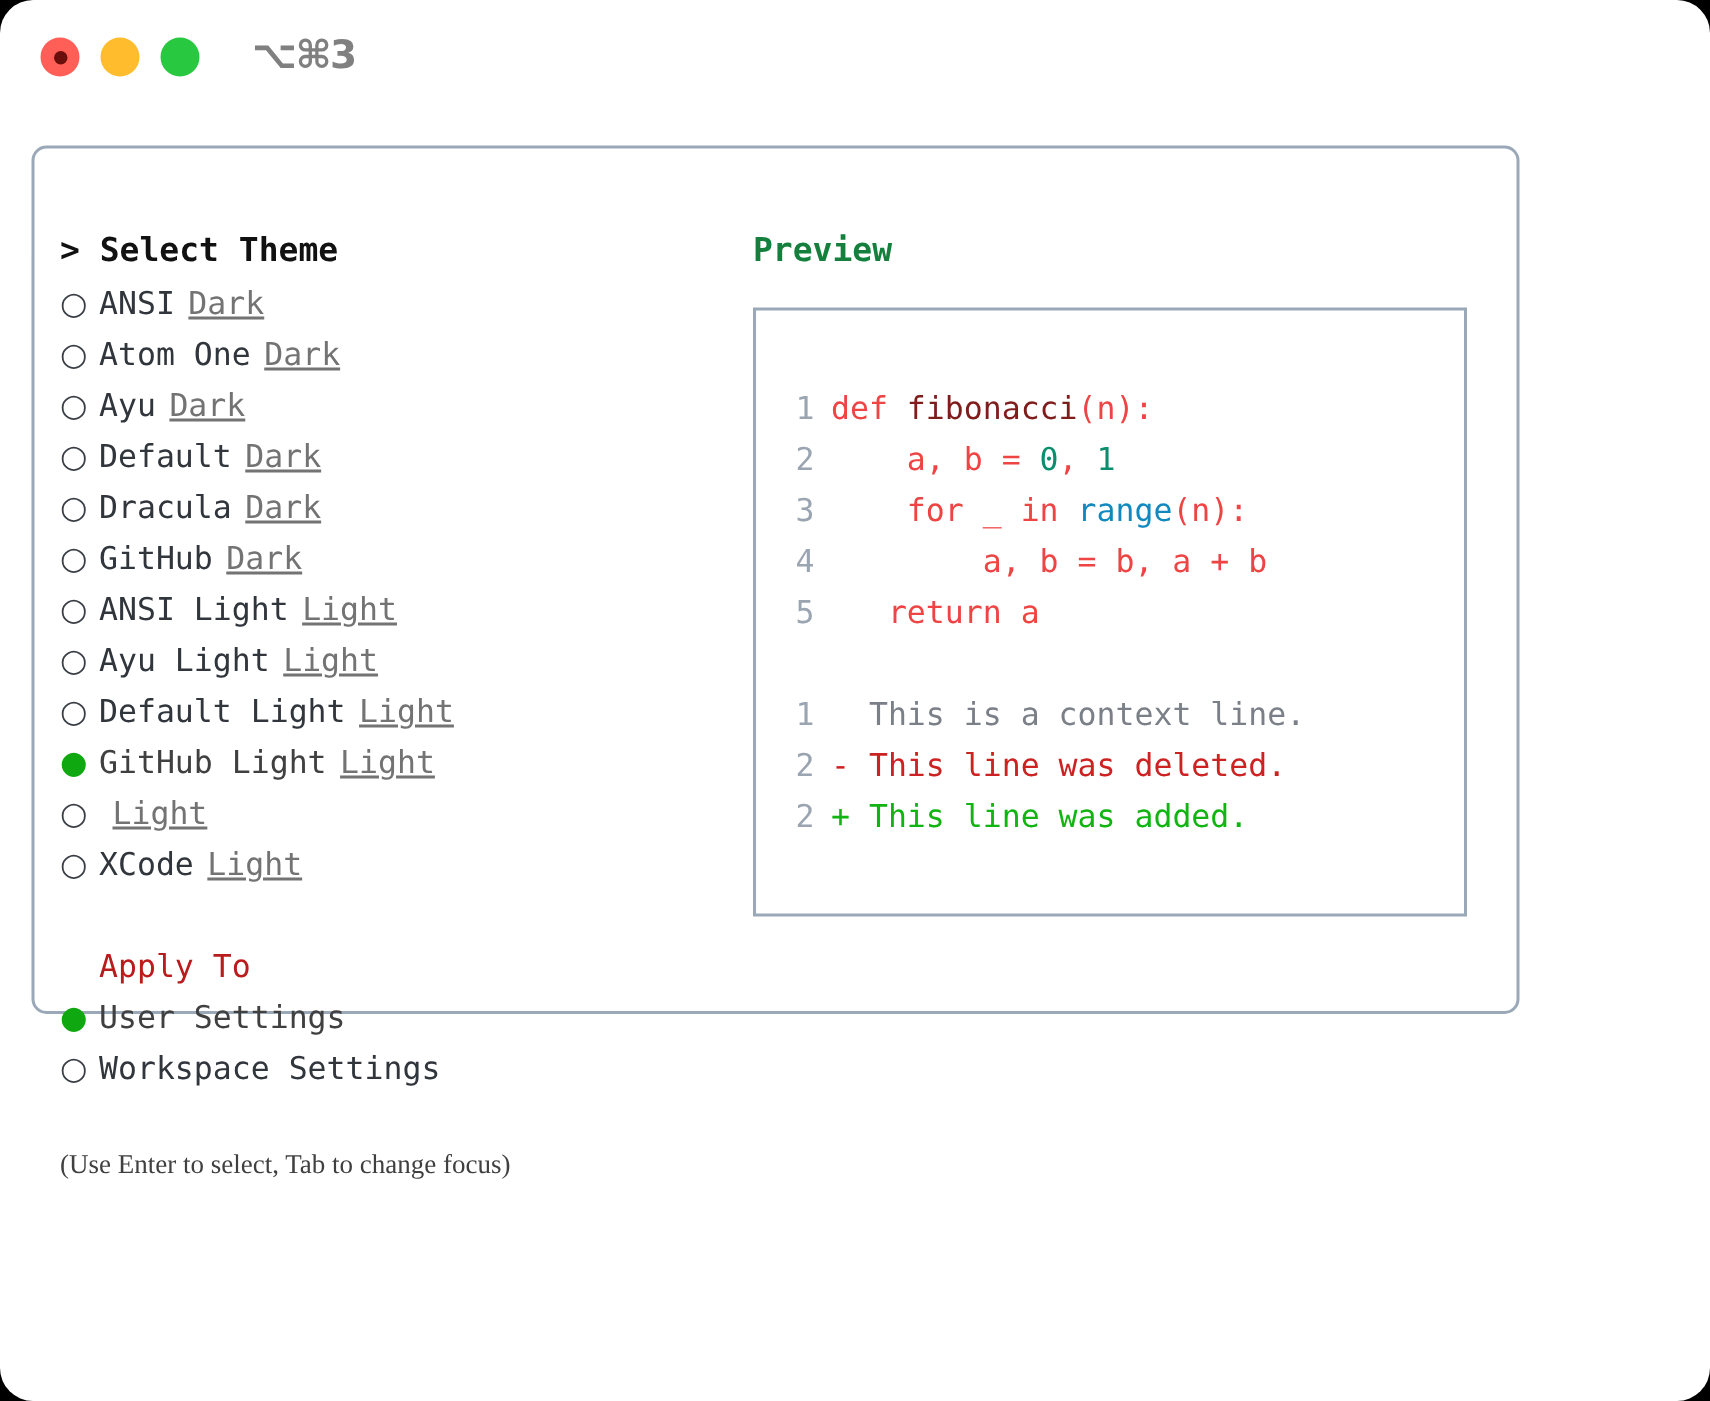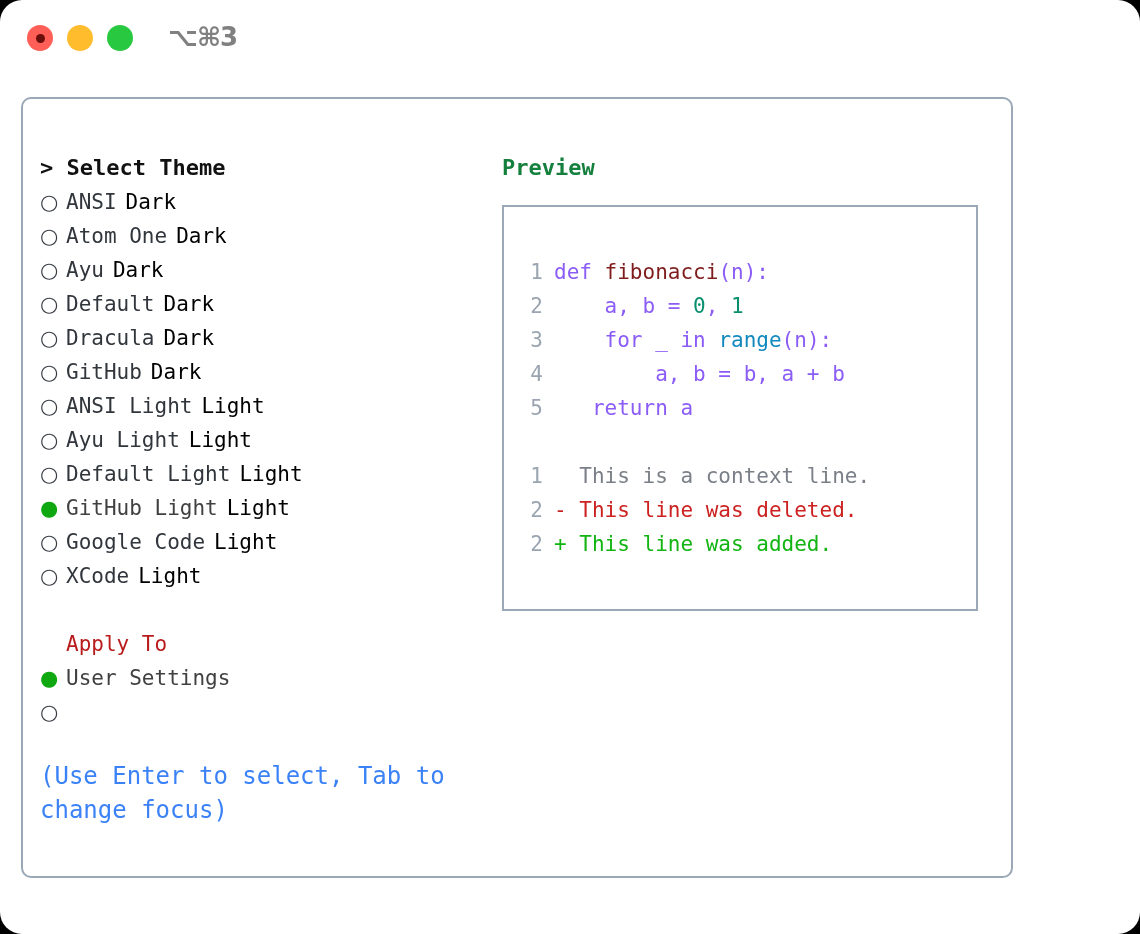--- a/index.html
+++ b/index.html
@@ -70,21 +70,21 @@
     letter-spacing: -1px;
     white-space: nowrap;
   }
 
   
   .panel {
     position: absolute;
     left: 21px;
     top: 97px;
     width: 992px;
-    height: 781px;
+    height: 579px;
     border: 2px solid #9aa8b8;
     border-radius: 10px;
     box-sizing: border-box;
     background: #ffffff;
   }
 
   
   .left-col {
     position: absolute;
     left: 17px;
@@ -111,40 +111,42 @@
     width: 26px;
     flex: 0 0 26px;
     font-size: 21px;
     color: #3a3f46;
     font-family: "DejaVu Sans", "Liberation Sans", sans-serif;
   }
   .bullet.selected { color: #10a810; }
   .theme-name { color: #31363c; }
   .theme-row.selected .theme-name { color: #404040; }
   .theme-kind {
-    color: #000000;
+    color: #737373;
     margin-left: 9px;
+    text-decoration: underline;
   }
 
   .applyto-header {
     font-size: 21px;
     color: #b91c1c;
     line-height: 34px;
     padding-left: 26px;
     white-space: pre;
   }
   .spacer-32 { height: 34px; }
   .spacer-24 { height: 30px; }
 
   .hint {
-    font-size: 24px;
-    color: #3b82f6;
+    font-size: 18px;
+    color: #404040;
     line-height: 34px;
     width: 410px;
     white-space: pre-wrap;
+    font-family: Liberation Serif, serif;
   }
 
   
   .right-col {
     position: absolute;
     left: 479px;
     top: 52px;
     width: 500px;
   }
   .preview-title {
@@ -184,21 +186,21 @@
     color: #9aa5b1;
     margin-right: 11px;
   }
   .code-text { color: #24292e; }
   .blank-line { height: 34px; }
 
   
   .tok-fn   { color: #7f1d1d; }
   .tok-num  { color: #0a8f6e; }
   .tok-bi   { color: #1189be; }
-  .tok-plain{ color: #8b5cf6; }
+  .tok-plain{ color: #ef4444; }
 
   
   .diff-ctx { color: #7b8088; text-align: right; }
   .diff-del { color: #cc2222; }
   .diff-add { color: #12b412; }
 </style>
 </head>
 <body>
 
 <div class="window">
@@ -222,31 +224,31 @@
           <div class="theme-row"><span class="bullet">○</span><span class="theme-name">ANSI</span><span class="theme-kind">Dark</span></div>
           <div class="theme-row"><span class="bullet">○</span><span class="theme-name">Atom One</span><span class="theme-kind">Dark</span></div>
           <div class="theme-row"><span class="bullet">○</span><span class="theme-name">Ayu</span><span class="theme-kind">Dark</span></div>
           <div class="theme-row"><span class="bullet">○</span><span class="theme-name">Default</span><span class="theme-kind">Dark</span></div>
           <div class="theme-row"><span class="bullet">○</span><span class="theme-name">Dracula</span><span class="theme-kind">Dark</span></div>
           <div class="theme-row"><span class="bullet">○</span><span class="theme-name">GitHub</span><span class="theme-kind">Dark</span></div>
           <div class="theme-row"><span class="bullet">○</span><span class="theme-name">ANSI Light</span><span class="theme-kind">Light</span></div>
           <div class="theme-row"><span class="bullet">○</span><span class="theme-name">Ayu Light</span><span class="theme-kind">Light</span></div>
           <div class="theme-row"><span class="bullet">○</span><span class="theme-name">Default Light</span><span class="theme-kind">Light</span></div>
           <div class="theme-row selected"><span class="bullet selected">●</span><span class="theme-name">GitHub Light</span><span class="theme-kind">Light</span></div>
-          <div class="theme-row"><span class="bullet">○</span><span class="theme-name">Google Code</span><span class="theme-kind">Light</span></div>
+          <div class="theme-row"><span class="bullet">○</span><span class="theme-kind">Light</span></div>
           <div class="theme-row"><span class="bullet">○</span><span class="theme-name">XCode</span><span class="theme-kind">Light</span></div>
         </div>
 
       <div class="spacer-32"></div>
 
       <div class="applyto-header">Apply To</div>
 
       <div id="apply-to-list">
           <div class="theme-row selected"><span class="bullet selected">●</span><span class="theme-name">User Settings</span></div>
-          <div class="theme-row"><span class="bullet">○</span></div>
+          <div class="theme-row"><span class="bullet">○</span><span class="theme-name">Workspace Settings</span></div>
         </div>
 
       <div class="spacer-24"></div>
 
       <div class="hint">(Use Enter to select, Tab to change focus)</div>
     </div>
 
     <div class="right-col">
       <div class="preview-title">Preview</div>
       <div class="preview-box">

